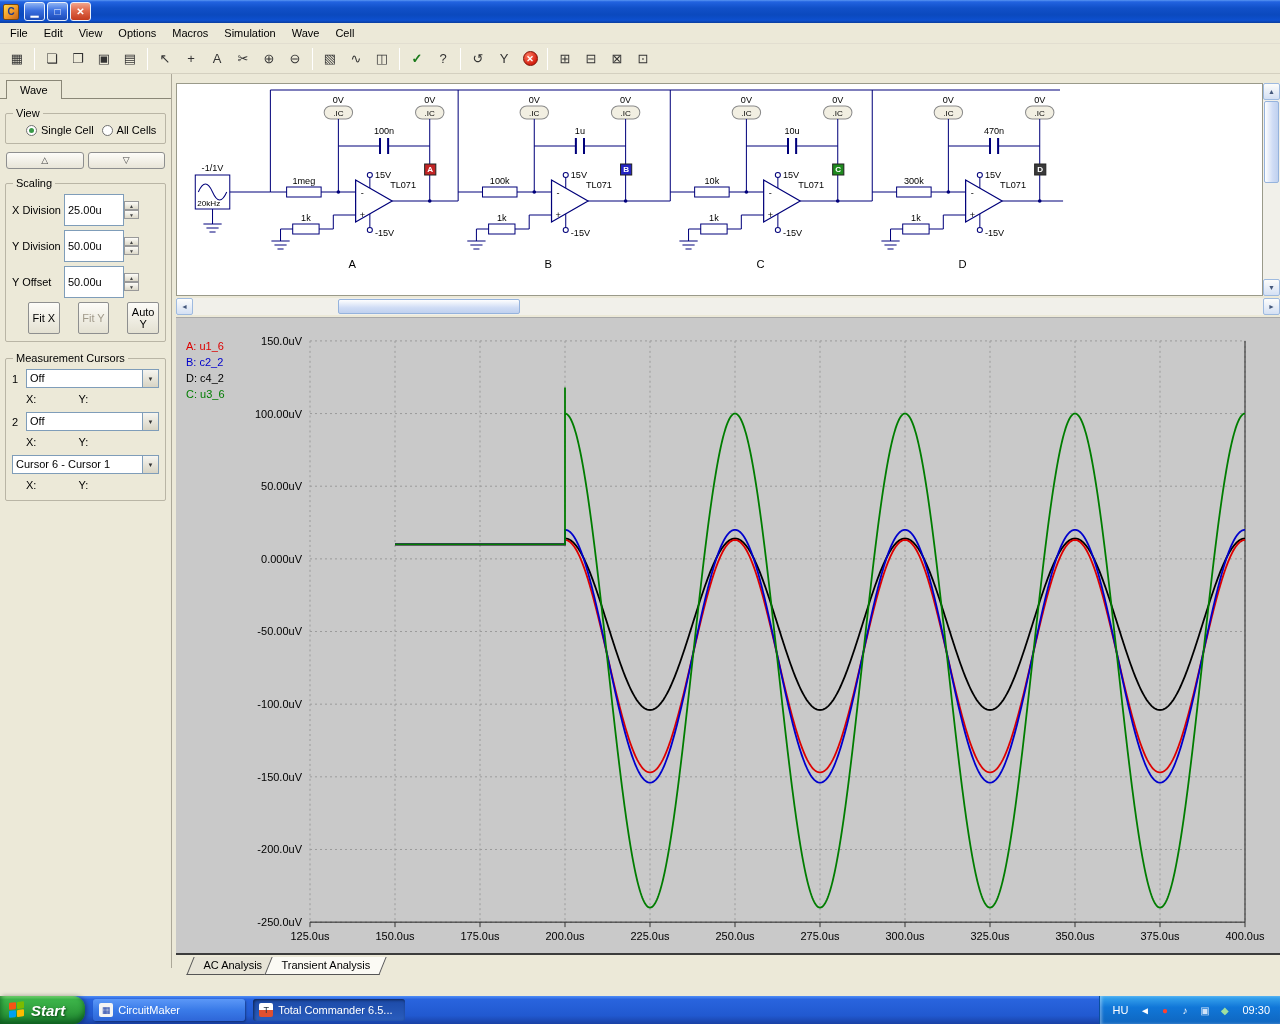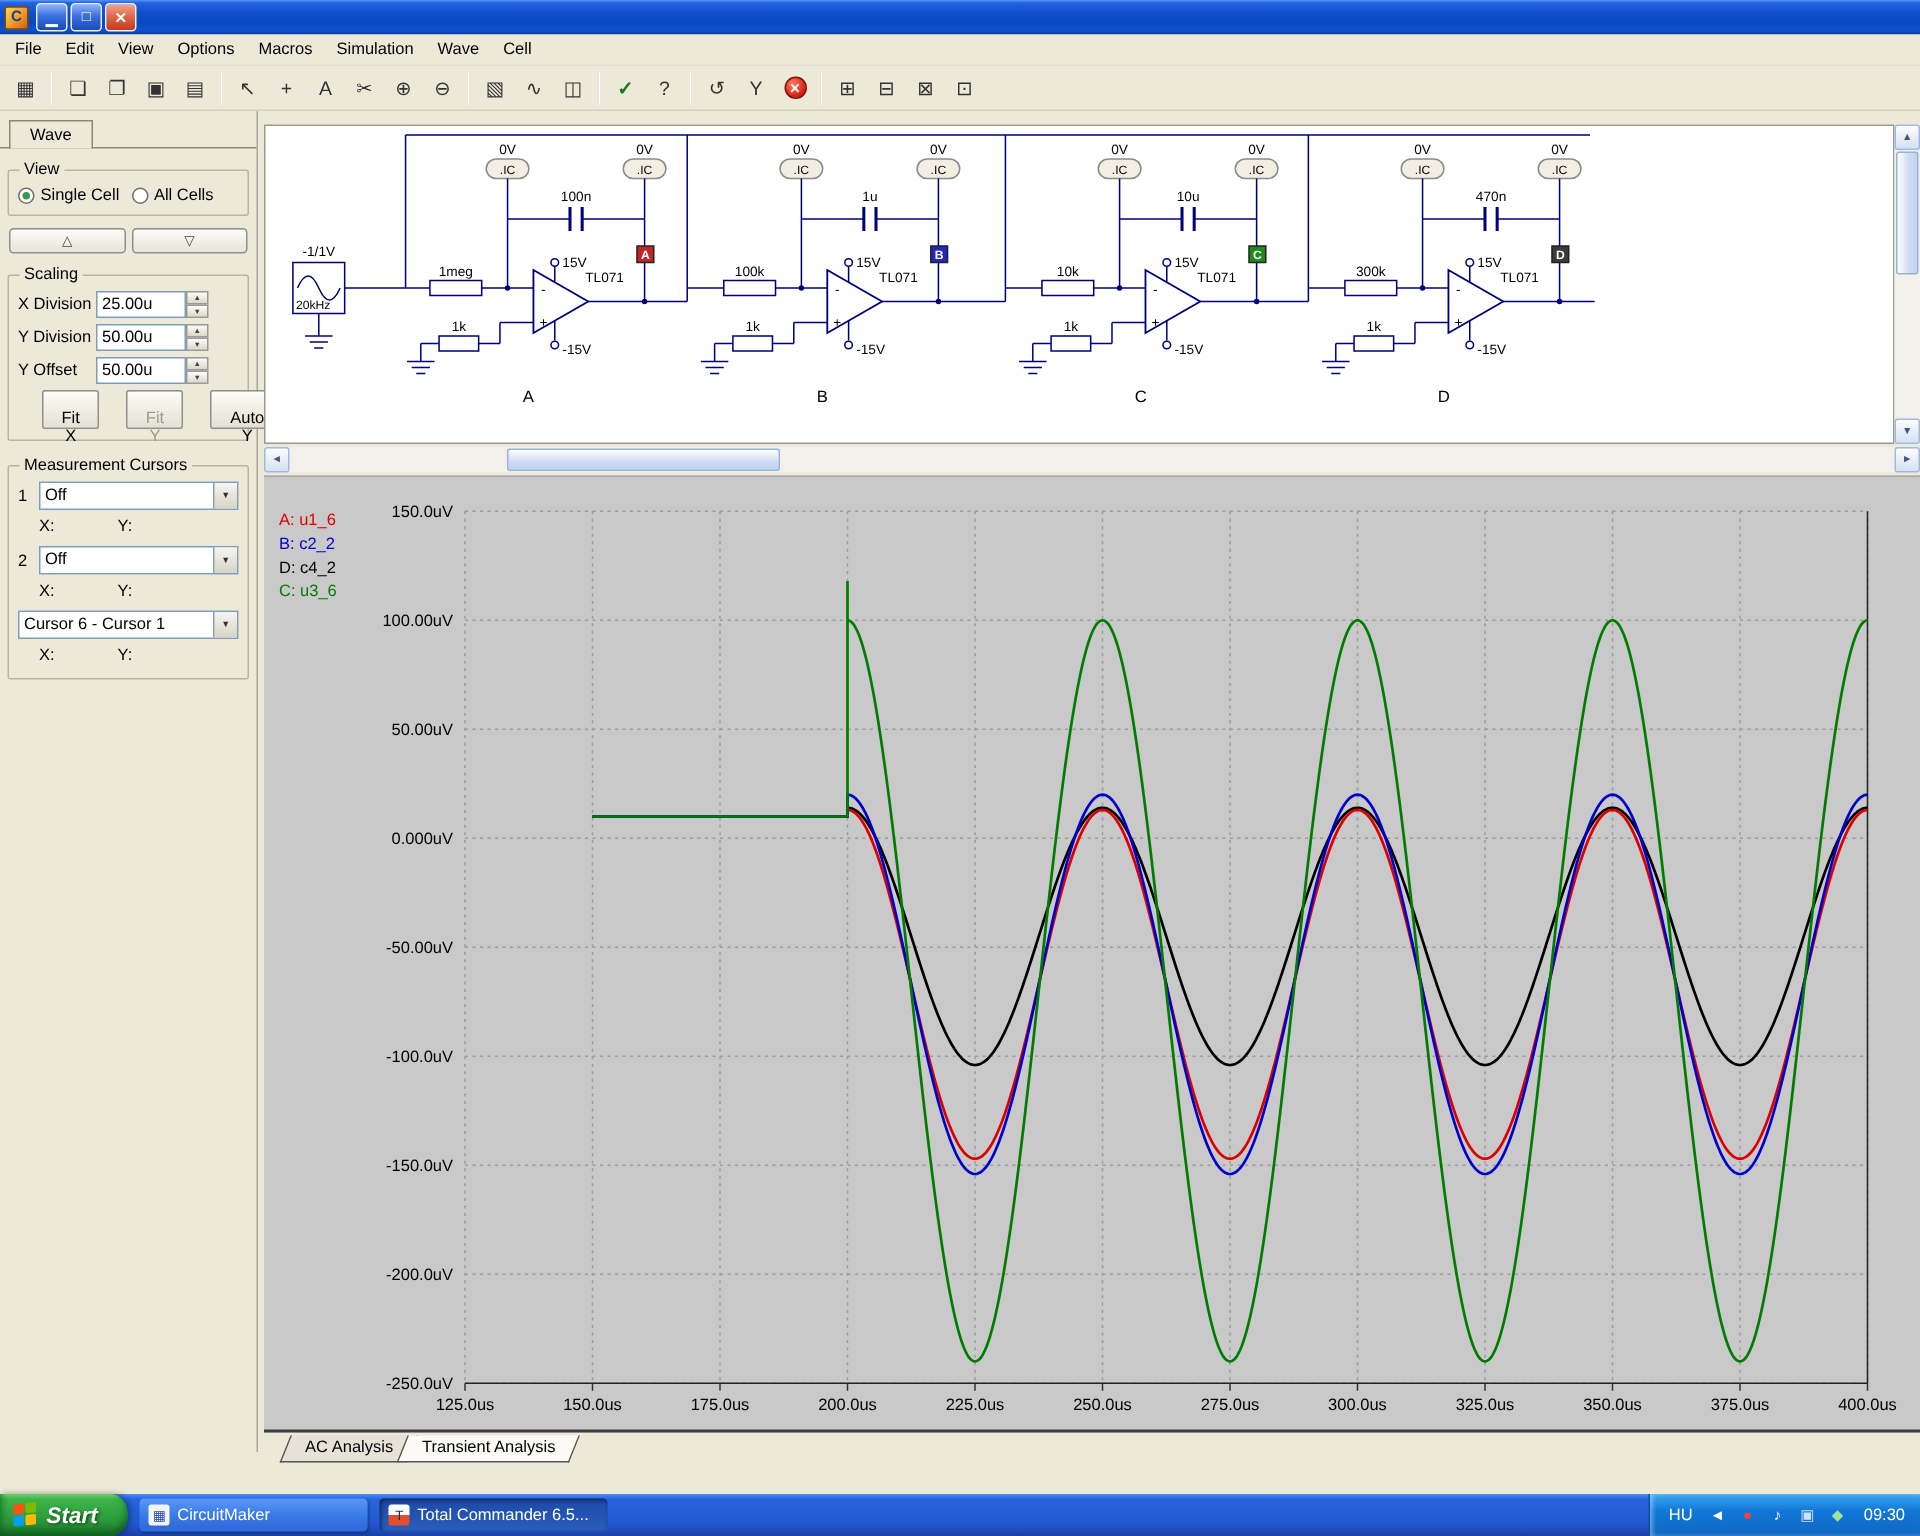--- a/index.html
+++ b/index.html
@@ -36,40 +36,40 @@
 
   
   .main{position:absolute;left:0;top:74px;right:0;bottom:28px;}
   .left-panel{position:absolute;left:0;top:0;bottom:0;width:172px;background:#ece9d8;border-right:1px solid #aca899;}
   .wave-tab{display:inline-block;margin:6px 0 0 6px;padding:3px 13px 3px;border:1px solid #8a8777;border-bottom:none;
     background:#ece9d8;position:relative;z-index:2;font-size:11px;}
   .panel-body{border-top:1px solid #8a8777;margin-top:-1px;height:calc(100% - 26px);padding-top:6px;}
 
   .group{position:relative;margin:8px 5px 0;border:1px solid #b9b5a5;border-radius:2px;padding:10px 6px 7px;}
   .group-label{position:absolute;top:-7px;left:7px;background:#ece9d8;padding:0 3px;font-size:11px;color:#000;}
-  .radio-row{display:flex;gap:8px;align-items:center;}
+  .radio-row{display:flex;gap:8px;align-items:center;margin-left:14px;}
   .radio{display:flex;gap:4px;align-items:center;}
   .rb{width:11px;height:11px;border-radius:50%;border:1px solid #707070;background:#fff;flex:0 0 auto;}
   .rb.checked{display:flex;align-items:center;justify-content:center;}
   .rb.checked::after{content:"";width:5px;height:5px;border-radius:50%;background:#3a9948;}
 
   .tri-row{display:flex;gap:4px;margin:8px 6px 0;}
   .tri-btn{flex:1;height:17px;font-size:9px;color:#444;background:linear-gradient(180deg,#fdfcf8,#e8e5d8);
     border:1px solid #8e8f8f;border-radius:3px;line-height:1;}
 
   .field-row{display:flex;align-items:center;margin-bottom:4px;}
   .fl{width:52px;font-size:11px;}
-  .field-row input{width:60px;height:18px;border:1px solid #7f9db9;font-size:11px;padding:0 3px;
+  .field-row input{width:60px;height:32px;border:1px solid #7f9db9;font-size:11px;padding:0 3px;
     font-family:"Liberation Sans",sans-serif;}
   .spin{display:flex;flex-direction:column;width:15px;height:18px;}
   .spin b{flex:1;display:flex;align-items:center;justify-content:center;font-size:5px;color:#444;
     background:linear-gradient(180deg,#fdfcf8,#dcd8c8);border:1px solid #999;}
   .fit-row{display:flex;gap:2px;margin-top:4px;}
-  .fit-btn{flex:1;height:18px;font-size:11px;background:linear-gradient(180deg,#fdfcf8,#e4e1d2);
-    border:1px solid #8e8f8f;border-radius:2px;padding:12px;margin-left:16px;}
+  .fit-btn{flex:1;height:32px;font-size:11px;background:linear-gradient(180deg,#fdfcf8,#e4e1d2);
+    border:1px solid #8e8f8f;border-radius:2px;padding:0;margin-left:16px;}
   .fit-btn.disabled{color:#a0998a;}
 
   .cur-row{display:flex;align-items:center;margin-bottom:5px;gap:5px;}
   .cur-num{width:9px;}
   .combo{display:flex;height:19px;border:1px solid #7f9db9;background:#fff;align-items:stretch;flex:1;}
   .combo-val{flex:1;padding:2px 3px;overflow:hidden;white-space:nowrap;}
   .combo-btn{width:16px;display:flex;align-items:center;justify-content:center;font-size:6px;color:#333;
     background:linear-gradient(180deg,#f6f5f0,#d8d4c4);border-left:1px solid #7f9db9;}
   .xy-row{display:flex;margin:0 0 7px 14px;gap:42px;color:#000;}
 

